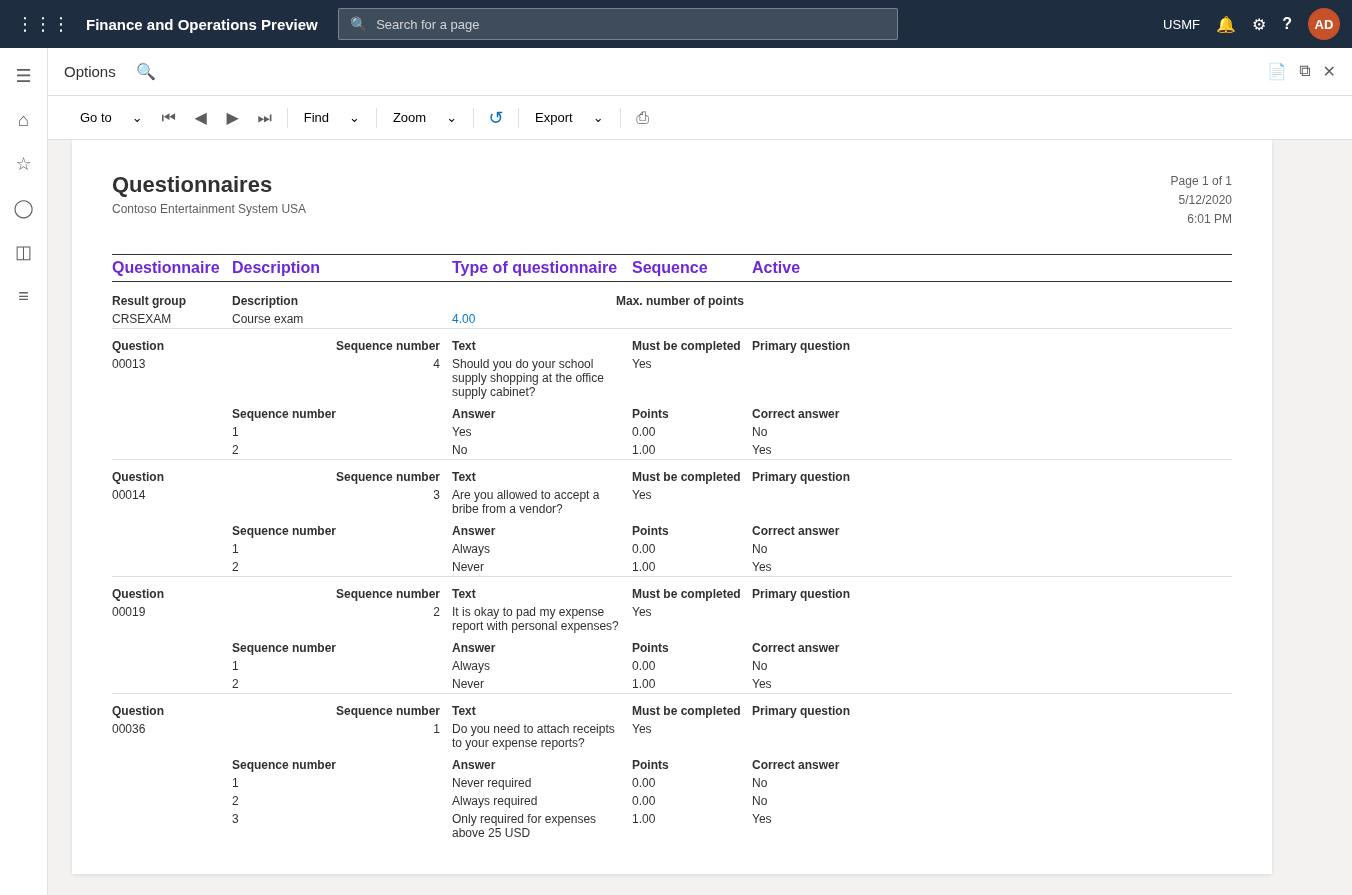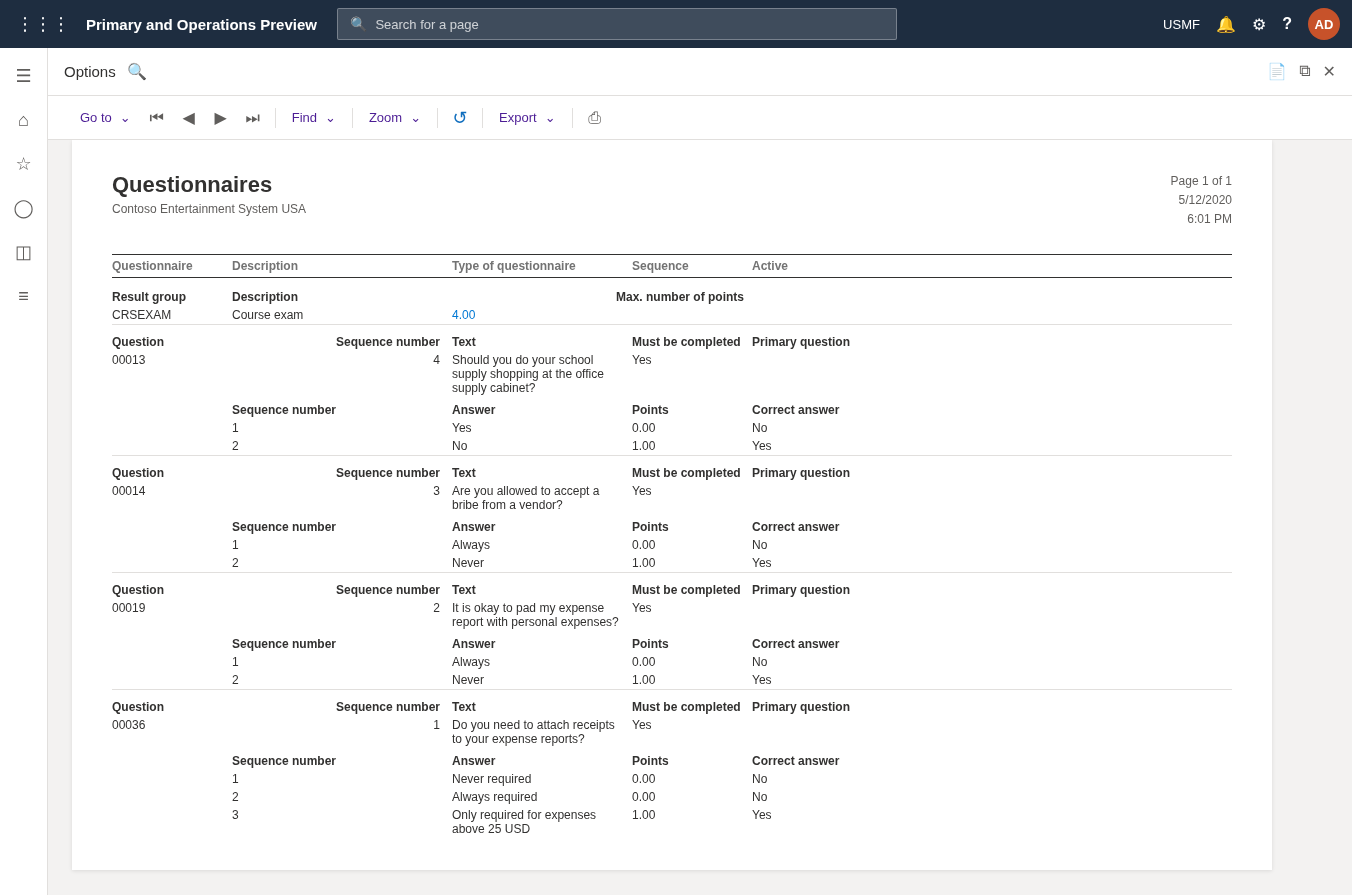--- a/index.html
+++ b/index.html
@@ -77,42 +77,42 @@
     .main-content { flex: 1; overflow: auto; display: flex; flex-direction: column; }
 
     
     .options-bar {
       background: #fff;
       border-bottom: 1px solid #e1dfdd;
       height: 48px;
       display: flex;
       align-items: center;
       padding: 0 16px;
-      gap: 8px;
+      gap: 17px;
     }
     .options-title { font-size: 15px; color: #323130; font-weight: 400; }
     .options-search-icon { color: #605e5c; font-size: 16px; cursor: pointer; margin-left: 4px; }
     .options-right { margin-left: auto; display: flex; gap: 12px; }
     .options-right-icon { color: #605e5c; font-size: 16px; cursor: pointer; }
 
     
     .toolbar {
       background: #fff;
       border-bottom: 1px solid #e1dfdd;
       height: 44px;
       display: flex;
       align-items: center;
       padding: 0 24px;
       gap: 4px;
     }
     .toolbar-btn {
-      display: flex; align-items: center; gap: 8px;
+      display: flex; align-items: center; gap: 20px;
       padding: 4px 8px;
       border: none; background: transparent;
-      color: #4c1d95;
+      color: #000000;
       font-size: 13px;
       cursor: pointer;
       border-radius: 2px;
     }
     .toolbar-separator { width: 1px; height: 20px; background: #e1dfdd; margin: 0 4px; }
     .toolbar-icon-btn {
       display: flex; align-items: center; justify-content: center;
       width: 28px; height: 28px;
       border: none; background: transparent;
       color: #605e5c;
@@ -144,41 +144,41 @@
     .report-title { font-size: 22px; font-weight: 700; color: #323130; }
     .report-subtitle { font-size: 12px; color: #605e5c; margin-top: 4px; }
     .report-meta { text-align: right; font-size: 12px; color: #605e5c; line-height: 1.6; }
 
     
     .report-table { width: 100%; border-collapse: collapse; }
     .report-table th {
       border-top: 1px solid #323130;
       border-bottom: 1px solid #323130;
       font-weight: 600;
-      font-size: 12px;
+      font-size: 16px;
       padding: 4px 8px 4px 0;
       text-align: left;
-      color: #737373;
+      color: #6d28d9;
       margin-top: 24px;
     }
     .report-table td {
       padding: 2px 8px 2px 0;
       font-size: 12px;
       vertical-align: top;
       color: #323130;
     }
     .link-color { color: #0078d4; }
     .main-row td { padding-top: 6px; }
   </style>
 </head>
 <body>
 
 <div class="top-nav">
   <span class="top-nav-grid-icon">⋮⋮⋮</span>
-  <span class="top-nav-title">Primary and Operations Preview</span>
+  <span class="top-nav-title">Finance and Operations Preview</span>
   <div class="top-nav-search">
     <span style="font-size:14px;">🔍</span>
     <span style="color:rgba(255,255,255,0.75);">Search for a page</span>
   </div>
   <div class="top-nav-right">
     <span style="font-size:13px;color:#fff;">USMF</span>
     <span style="font-size:16px;">🔔</span>
     <span style="font-size:16px;">⚙</span>
     <span style="font-size:16px;font-weight:700;">?</span>
     <div class="top-nav-avatar">AD</div>

